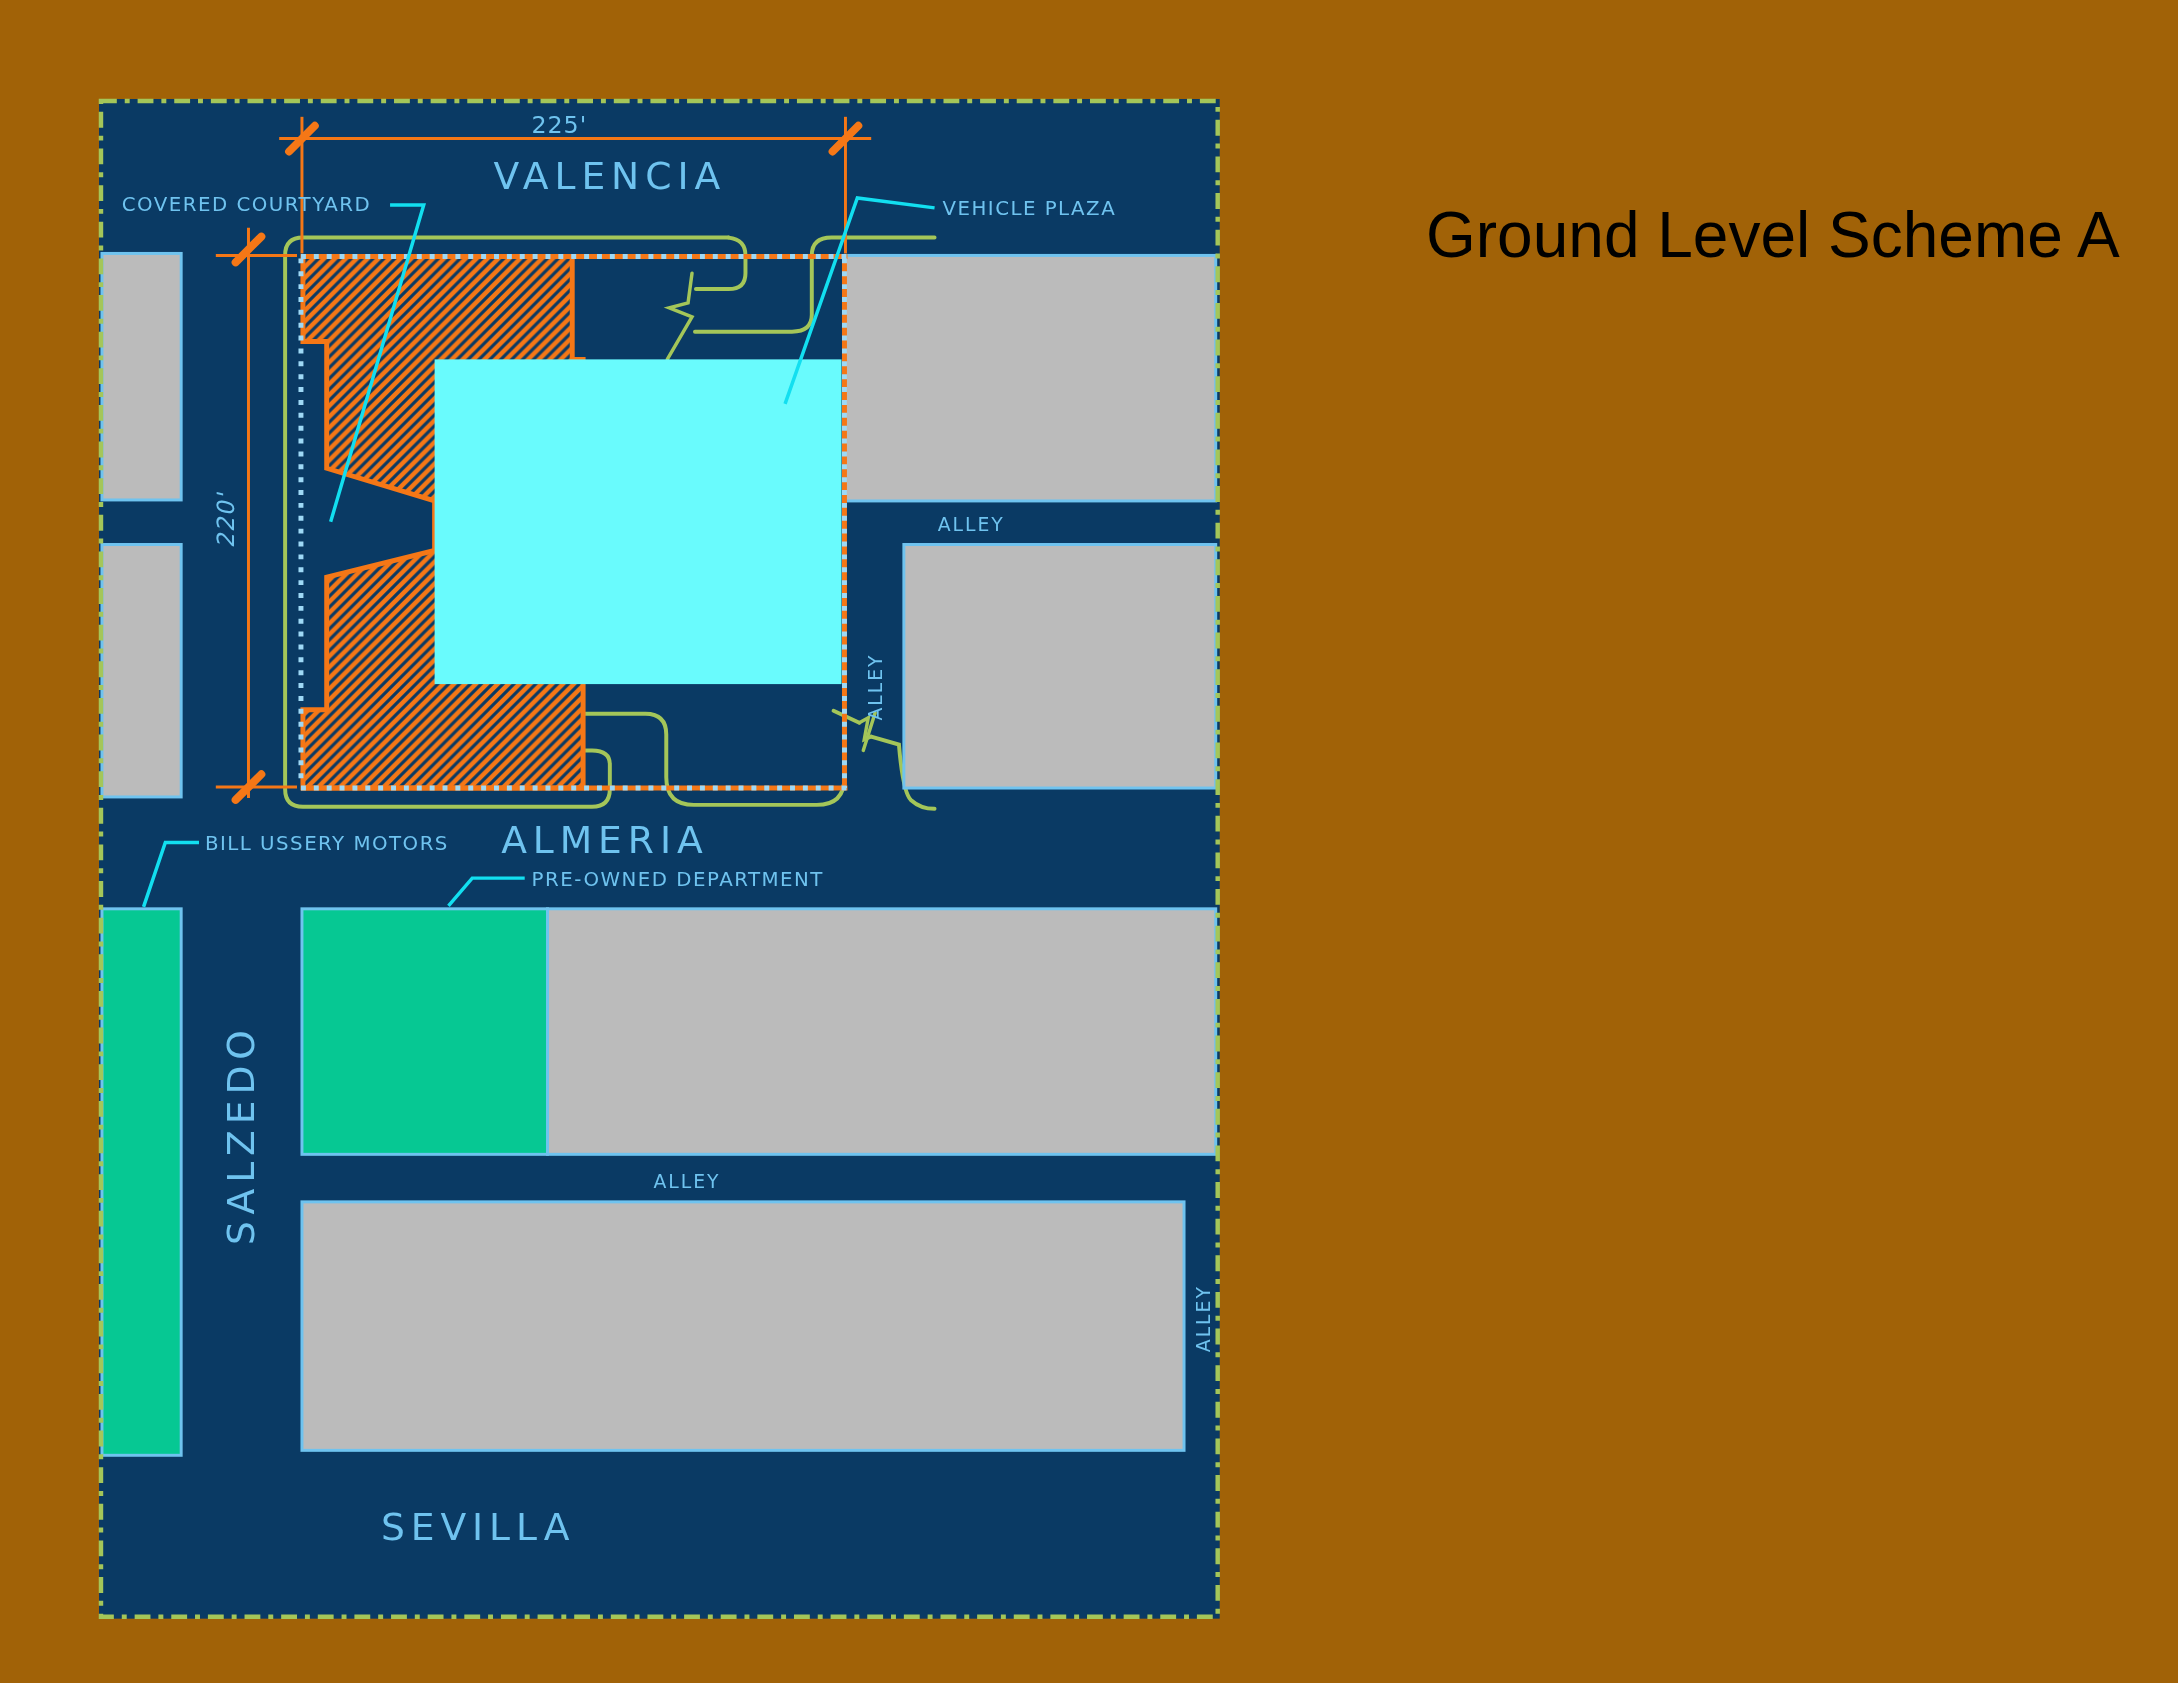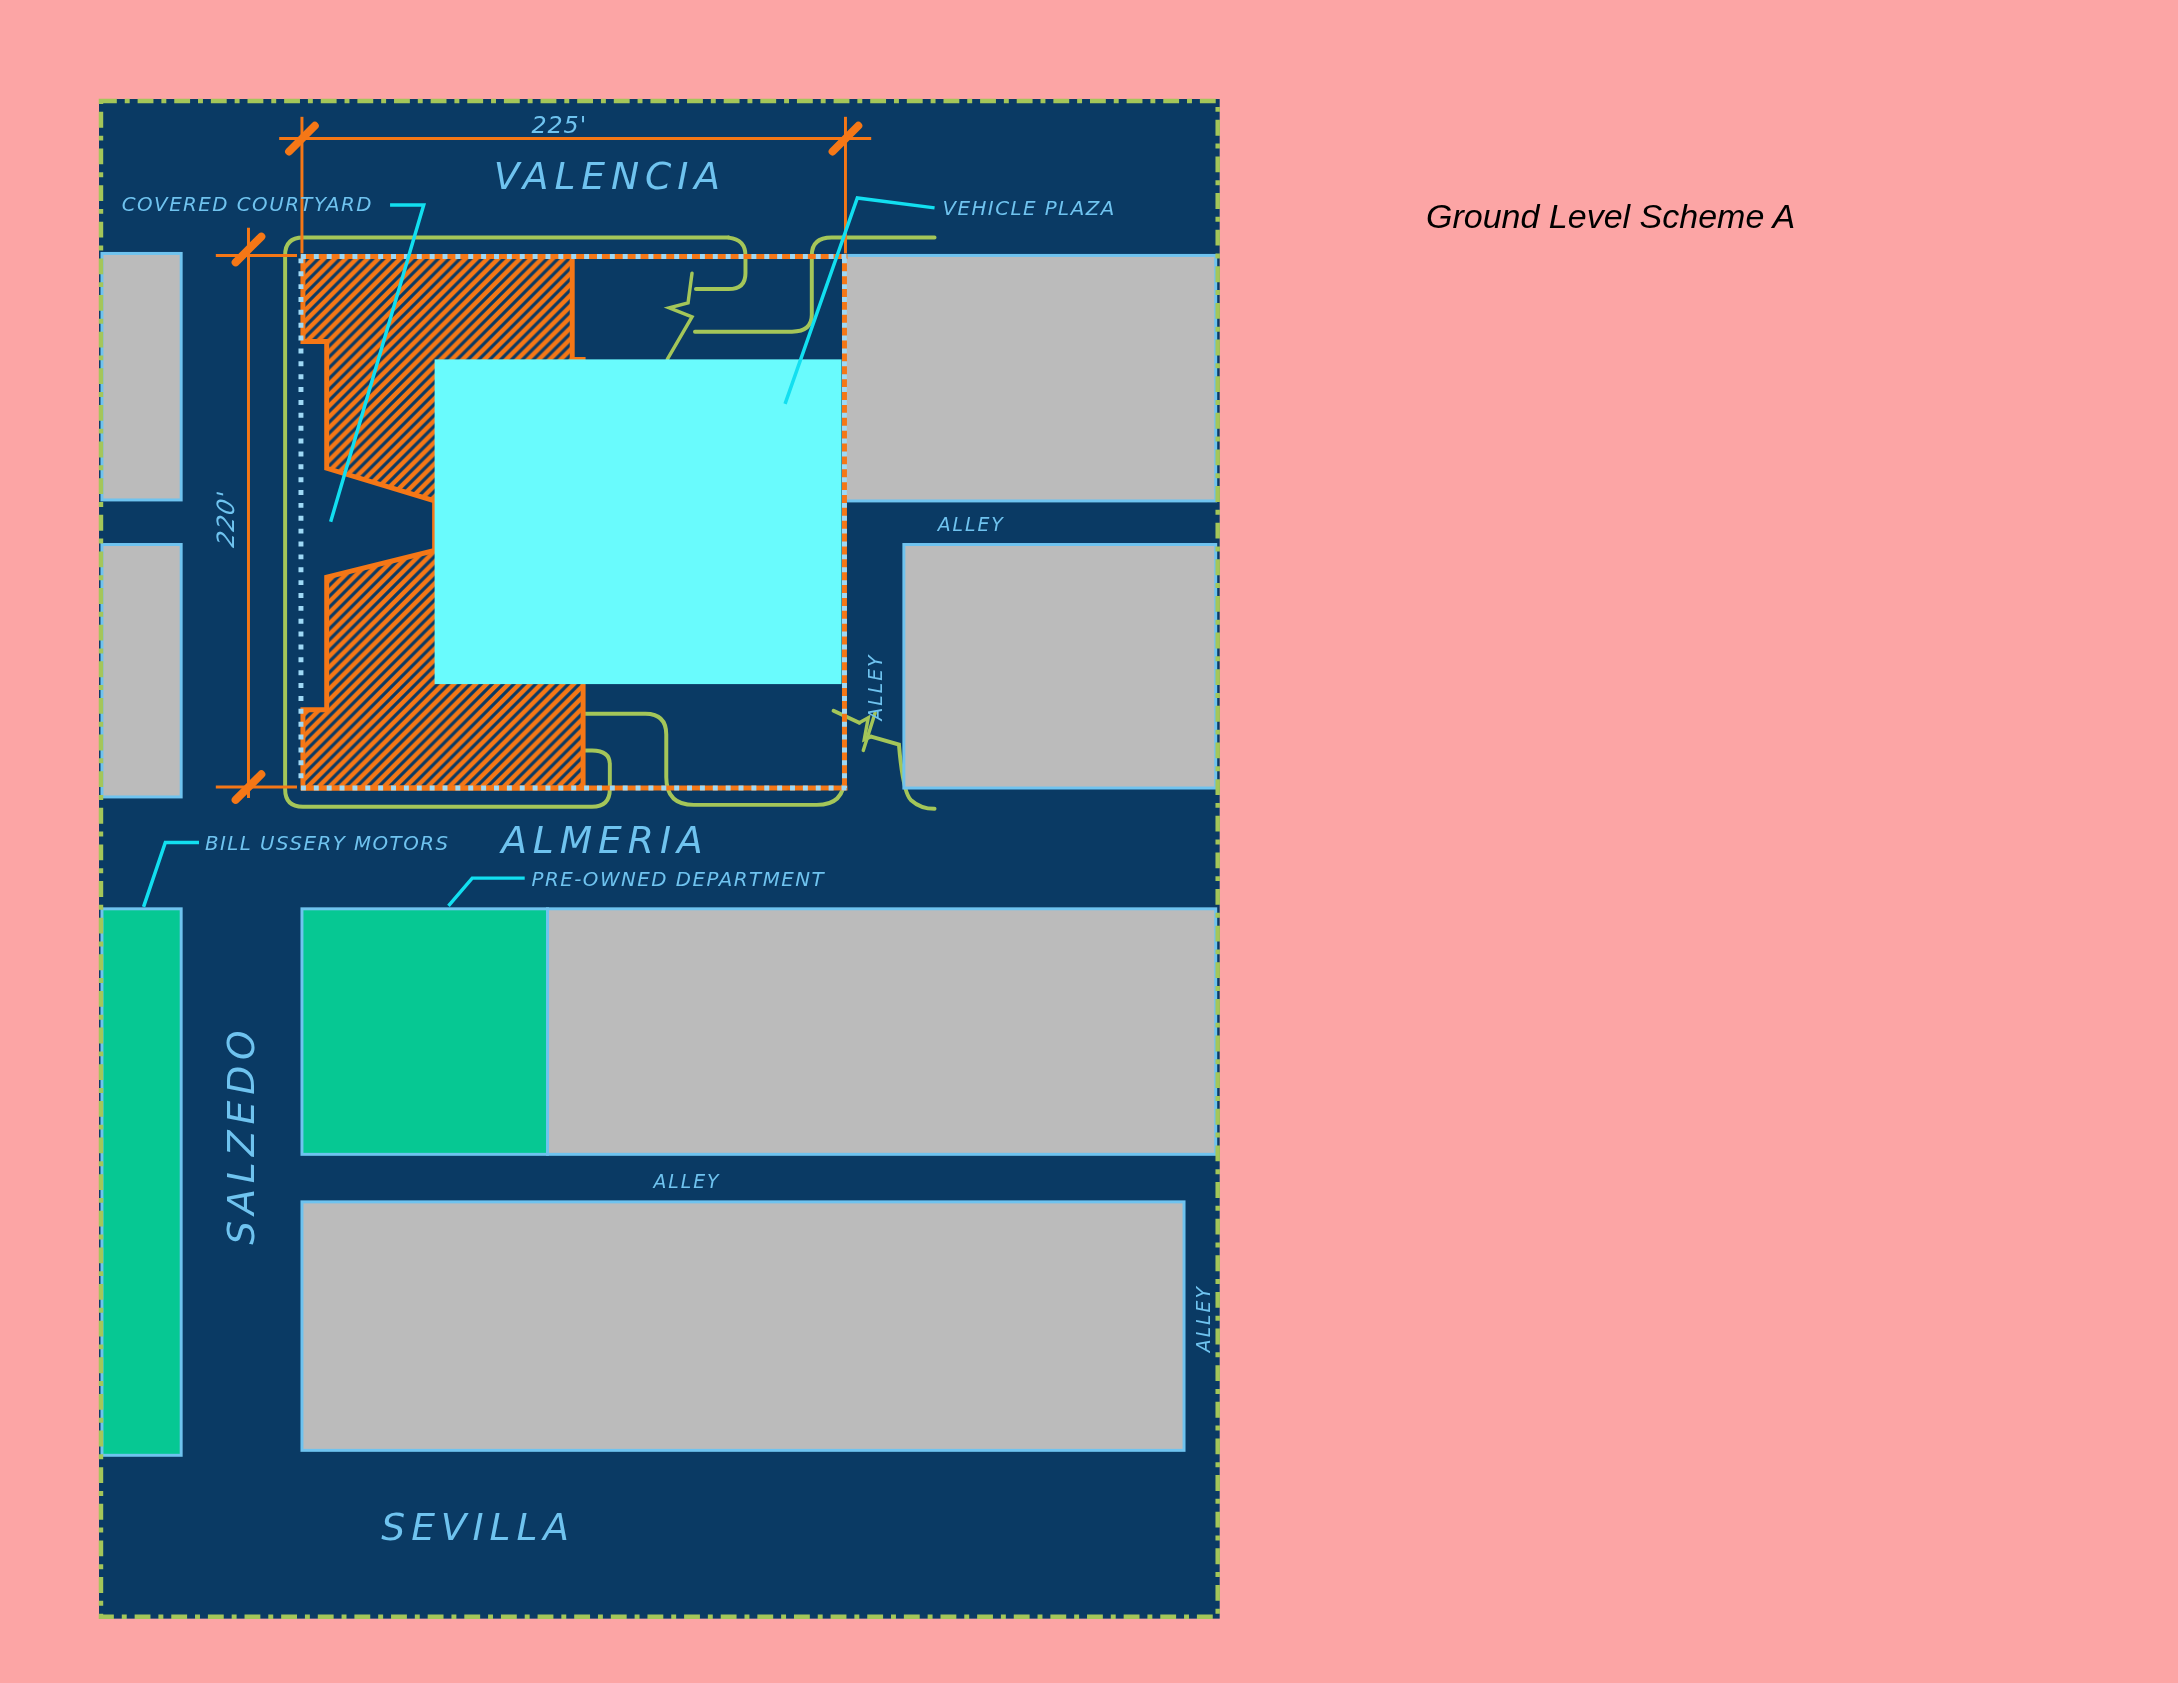--- a/index.html
+++ b/index.html
@@ -1,25 +1,25 @@
 <!DOCTYPE html>
 <html><head>
 <meta charset="utf-8">
 <style>
   html,body{margin:0;padding:0;background:#ffffff;}
-  .canvas{position:relative;width:2178px;height:1683px;background:#fca5a5;overflow:hidden;
-          font-family:"DejaVu Sans",sans-serif;font-style:italic;}
+  .canvas{position:relative;width:2178px;height:1683px;background:#a16207;overflow:hidden;
+          font-family:"DejaVu Sans",sans-serif;}
   .plan-svg{position:absolute;left:0;top:0;}
   .plan-label{fill:#6FC3EF;}
   .street-name{font-size:38px;letter-spacing:6px;}
   .annotation{font-size:20px;letter-spacing:1.5px;}
   .alley-label{font-size:19px;letter-spacing:2px;}
   .dim-label{font-size:24px;letter-spacing:1px;}
   .title-block{position:absolute;left:1426px;top:194px;color:#000000;
-               font-family:"Liberation Sans",sans-serif;font-size:34px;line-height:1.30;}
+               font-family:"Liberation Sans",sans-serif;font-size:64px;line-height:1.30;}
 </style>
 </head>
 <body>
 
 <div class="canvas">
 
   <svg class="plan-svg" width="2178" height="1683" viewBox="0 0 2200 1700">
 
     <defs>
       <pattern id="hatch" width="11" height="11" patternUnits="userSpaceOnUse">

